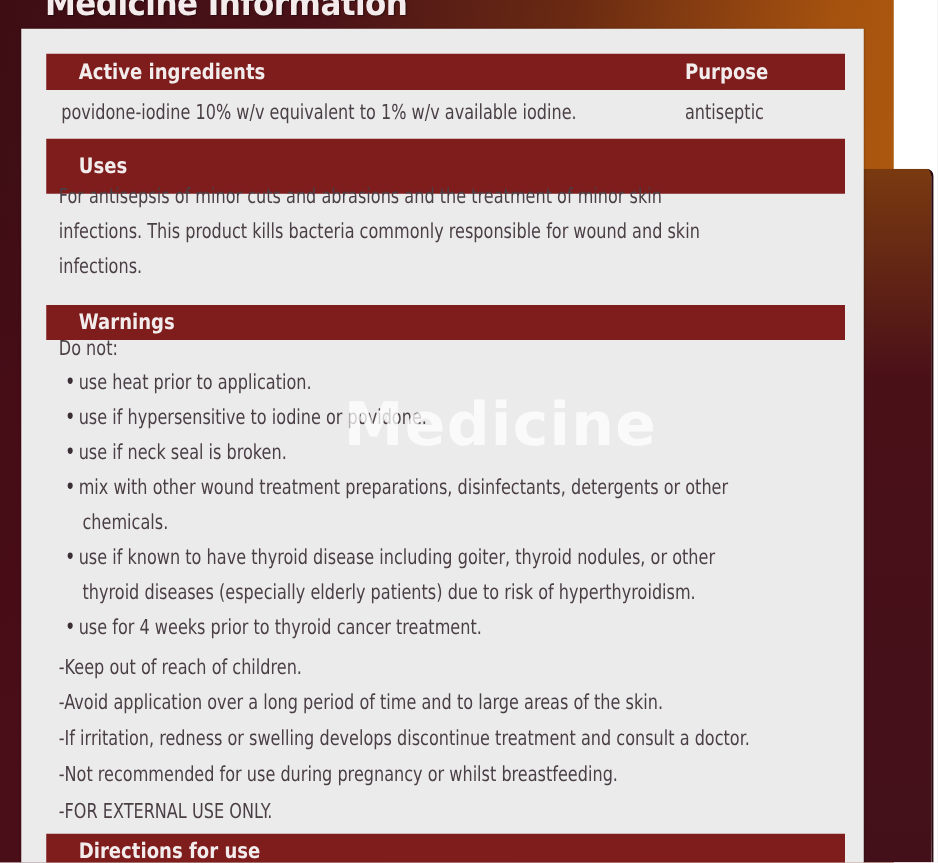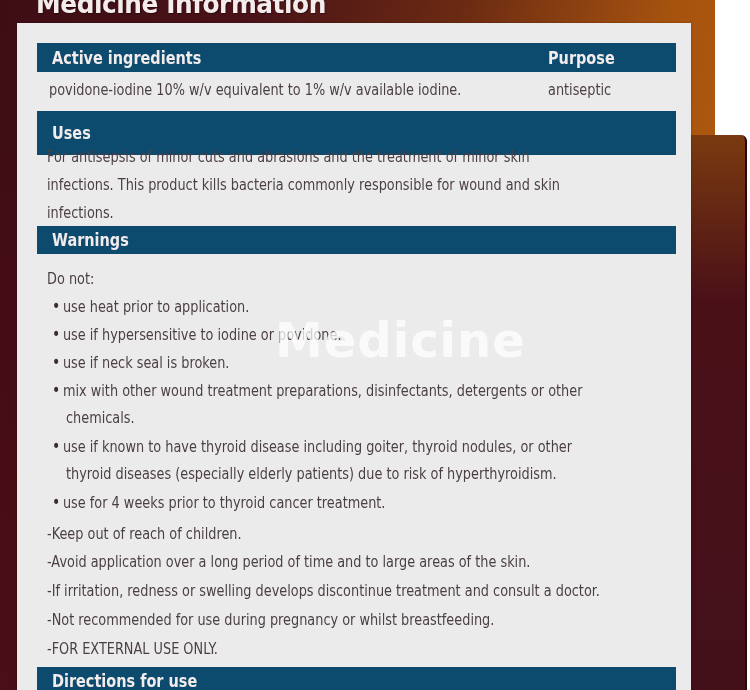--- a/index.html
+++ b/index.html
@@ -32,25 +32,25 @@
       text-shadow: 1px 1px 1px rgba(0,0,0,0.4);
       white-space: nowrap;
     }
     .panel {
       position: absolute; left: 17px; top: 23px; width: 674px; height: 680px;
       background: #ecebec;
       box-shadow: 0 0 2px rgba(0,0,0,0.3);
     }
     .bar {
       position: absolute; left: 37px; width: 639px;
-      background: #0c4a6e;
+      background: #7f1d1d;
       color: #f3ecec; font-weight: bold;
       font-family: "DejaVu Sans", sans-serif;
       font-size: 17px;
-      box-sizing: border-box; padding-left: 15px;
+      box-sizing: border-box; padding-left: 26px;
       display: flex; align-items: center;
       white-space: nowrap;
     }
     .bar .lbl { display: inline-block; transform: scaleX(0.85); transform-origin: left center; }
     .bar .right { position: absolute; left: 511px; }
     .txt {
       position: absolute; color: #4a3f45;
       font-family: "DejaVu Sans", sans-serif;
       font-size: 16.5px; white-space: nowrap;
       transform: scaleX(0.78); transform-origin: left top;
@@ -83,21 +83,21 @@
 <div class="txt" style="left:49px;top:76px;">povidone-iodine 10% w/v equivalent to 1% w/v available iodine.</div>
 <div class="txt" style="left:548px;top:76px;">antiseptic</div>
 
 <div class="bar" style="top:111px;height:44px;">
   <span class="lbl">Uses</span>
 </div>
 <div class="txt" style="left:47px;top:143px;">For antisepsis of minor cuts and abrasions and the treatment of minor skin</div>
 <div class="txt" style="left:47px;top:171px;">infections. This product kills bacteria commonly responsible for wound and skin</div>
 <div class="txt" style="left:47px;top:199px;">infections.</div>
 
-<div class="bar" style="top:226px;height:28px;">
+<div class="bar" style="top:244px;height:28px;">
   <span class="lbl">Warnings</span>
 </div>
 <div class="txt" style="left:47px;top:265px;">Do not:</div>
 
 <div class="txt bullet" style="left:52px;top:292px;"><span>use heat prior to application.</span></div>
 <div class="txt bullet" style="left:52px;top:320px;"><span>use if hypersensitive to iodine or povidone.</span></div>
 <div class="txt bullet" style="left:52px;top:348px;"><span>use if neck seal is broken.</span></div>
 <div class="txt bullet" style="left:52px;top:376px;"><span>mix with other wound treatment preparations, disinfectants, detergents or other</span></div>
 <div class="txt" style="left:66px;top:404px;">chemicals.</div>
 <div class="txt bullet" style="left:52px;top:432px;"><span>use if known to have thyroid disease including goiter, thyroid nodules, or other</span></div>

